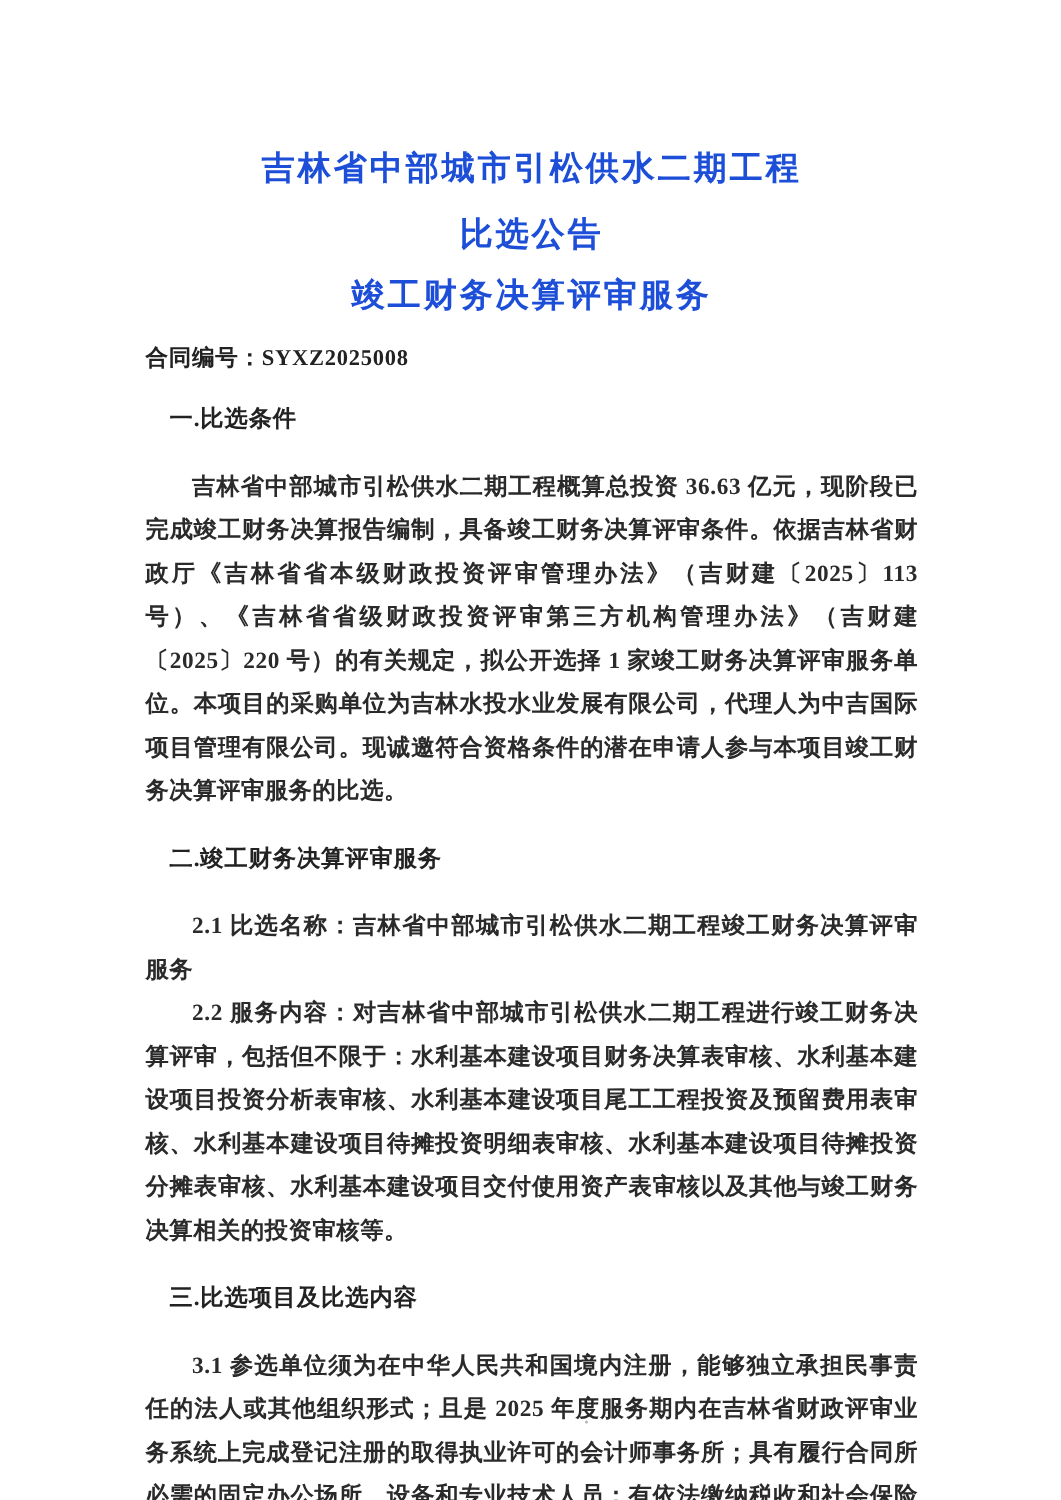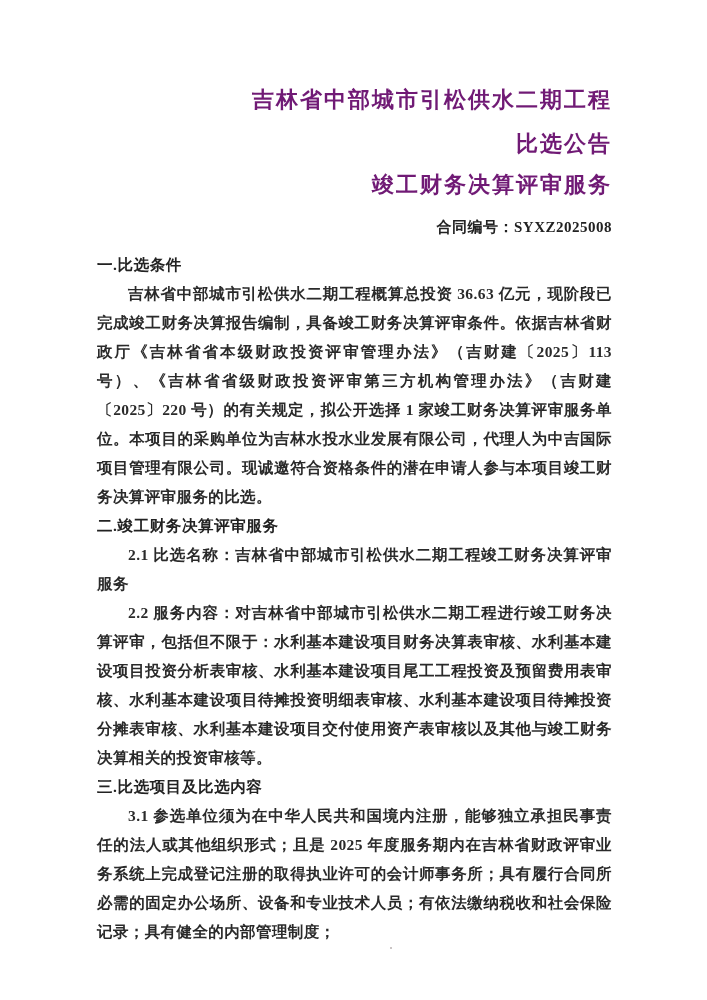--- a/index.html
+++ b/index.html
@@ -12,42 +12,42 @@
     width: 707px;
     height: 1000px;
     background: #ffffff;
     overflow: hidden;
     font-family: "Liberation Serif", "DejaVu Serif", serif;
     color: #262626;
     box-sizing: border-box;
     padding: 88px 95px 0 97px;
   }
   .doc-title {
-    margin: 0;
-    text-align: right;
+    margin: 12px;
+    text-align: center;
     font-size: 22px;
     font-weight: 700;
     line-height: 24px;
     letter-spacing: 2px;
-    color: #701a75;
+    color: #1d4ed8;
   }
   .doc-title.t1 { margin-bottom: 20px; }
   .doc-title.t2 { margin-bottom: 21px; }
   .doc-title.t3 { margin-bottom: 17px; }
   .contract-line {
     margin: 0 0 13px 0;
-    text-align: right;
+    text-align: left;
     font-size: 15px;
     font-weight: 700;
     line-height: 19px;
     letter-spacing: 0.5px;
     color: #222222;
   }
   .sec-heading {
-    margin: 0;
+    margin: 16px;
     font-size: 15.5px;
     font-weight: 700;
     line-height: 29px;
     letter-spacing: 0.6px;
     color: #222222;
   }
   .para {
     margin: 0;
     font-size: 15.5px;
     line-height: 29px;

